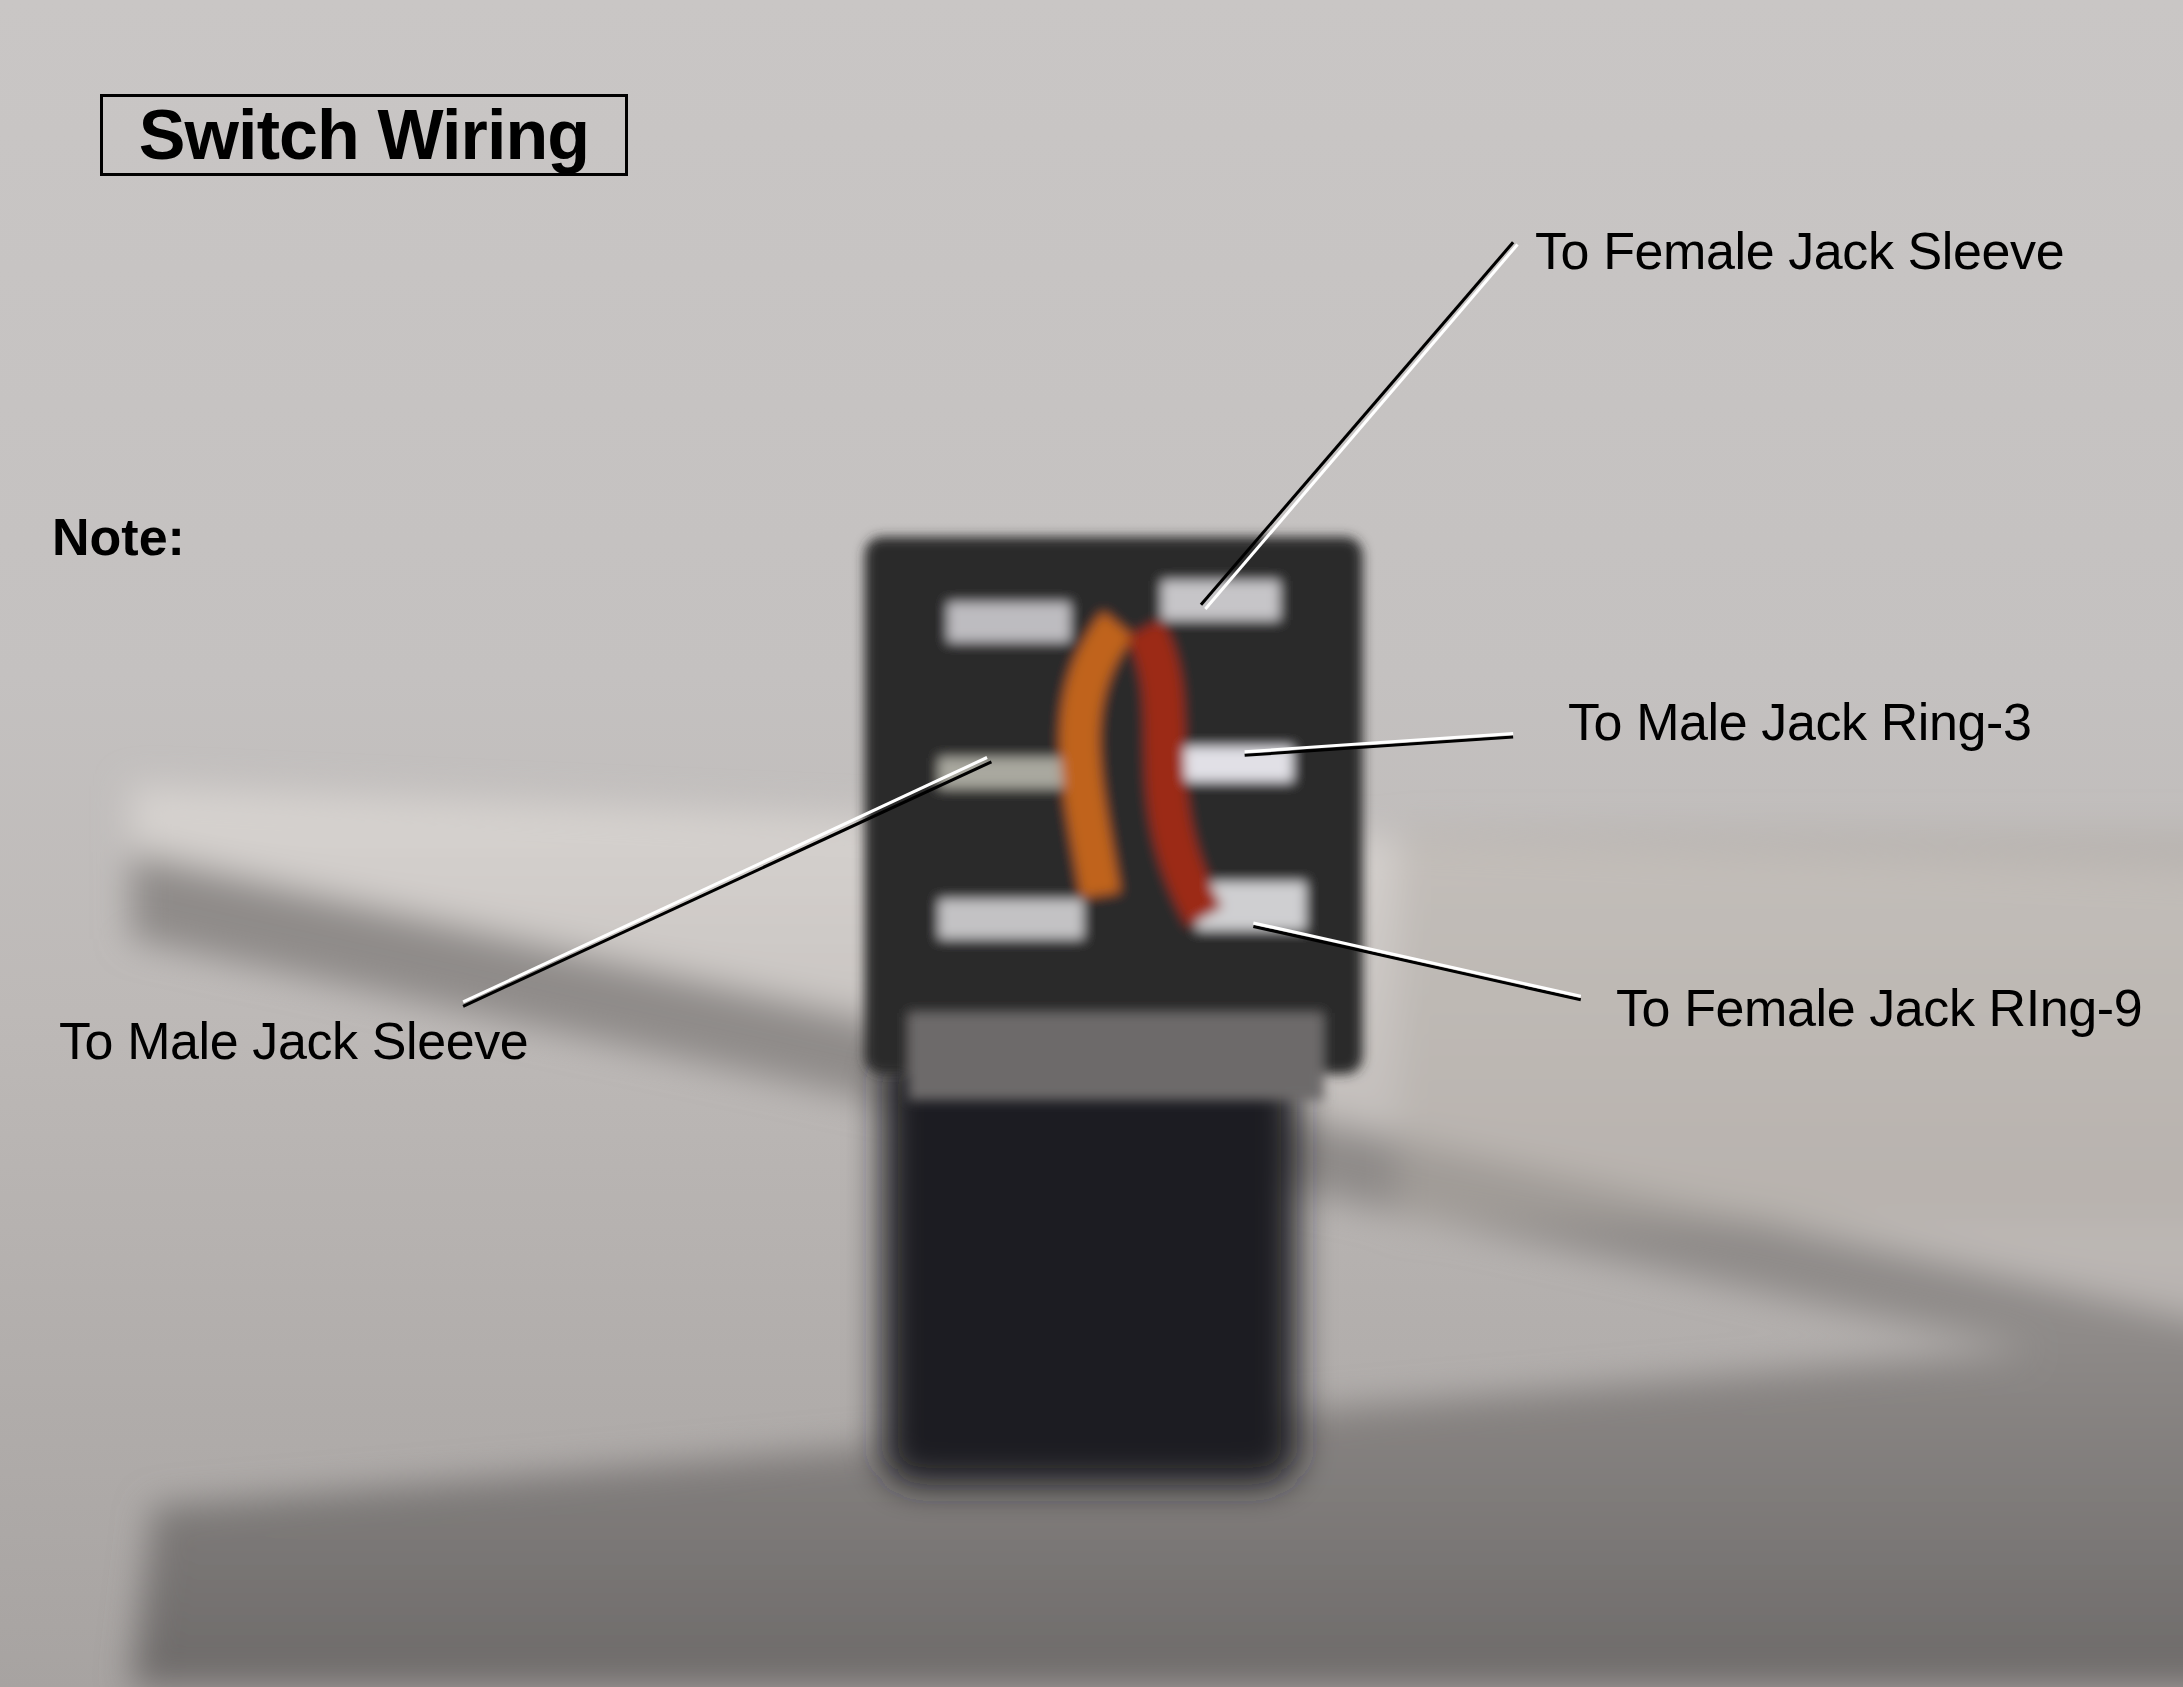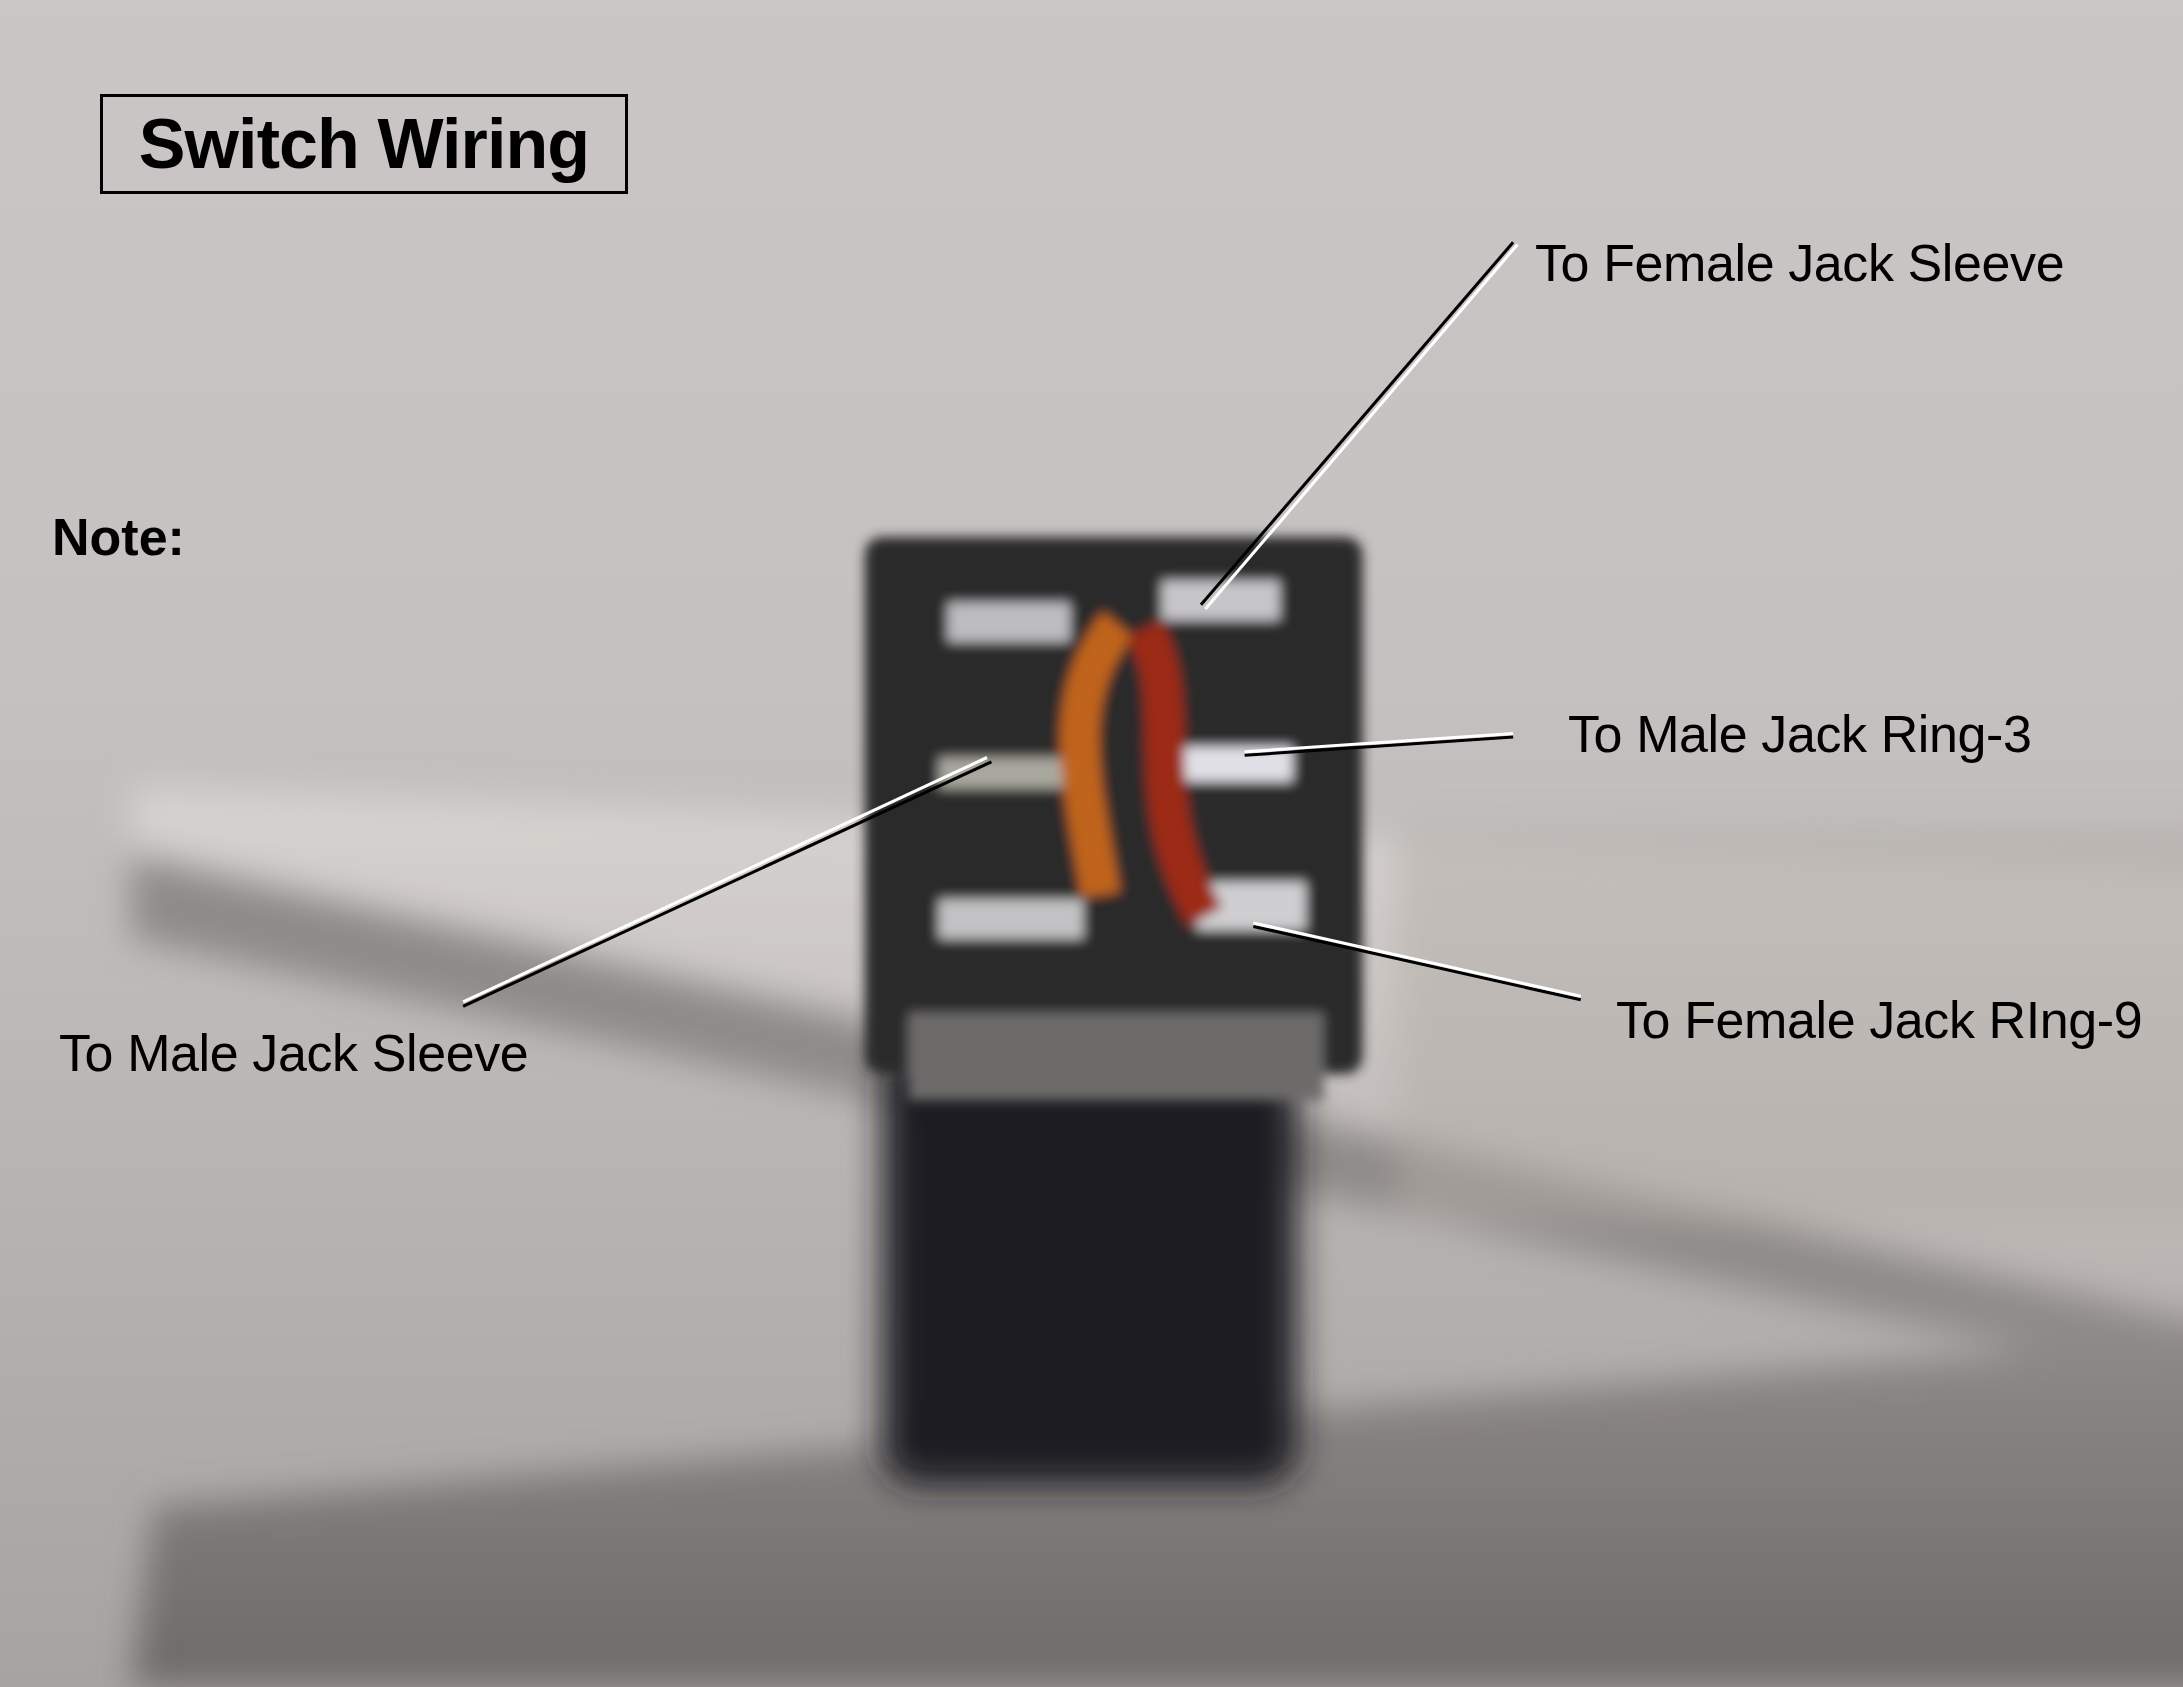--- a/index.html
+++ b/index.html
@@ -1,21 +1,21 @@
 <!DOCTYPE html>
 <html style="font-size:7px"><head>
   <meta charset="utf-8">
   <style>
     html, body { margin:0; padding:0; }
     body { width:2250px; height:1687px; position:relative; overflow:hidden;
       font-family: "Liberation Sans", "DejaVu Sans", sans-serif;
       background: linear-gradient(180deg, #c9c6c5 0%, #c4c1c0 40%, #bdb9b7 60%, #a7a3a1 100%); }
     .photo { position:absolute; inset:0; }
-    .label { position:absolute; color:#000; font-size:52px; letter-spacing:-0.4px; white-space:nowrap;margin-top:12px; }
-    .title-box { position:absolute; left:100px; top:94px; width:528px; height:100px;
+    .label { position:absolute; color:#000; font-size:52px; letter-spacing:-0.4px; white-space:nowrap; }
+    .title-box { position:absolute; left:100px; top:94px; width:528px; height:82px;
       border:3.5px solid #000; box-sizing:border-box; display:flex; align-items:center; justify-content:center; }
     .title { font-size:70px; font-weight:bold; color:#000; letter-spacing:-0.9px; }
     .note { position:absolute; left:52px; top:502px; font-size:52px; line-height:71px; color:#000;text-align:center; }
     .note b { font-weight:bold; display:block; }
   </style>
 </head>
 <body>
 
 <svg class="photo" width="2250" height="1687" viewBox="0 0 5152 3864">
   <defs>

